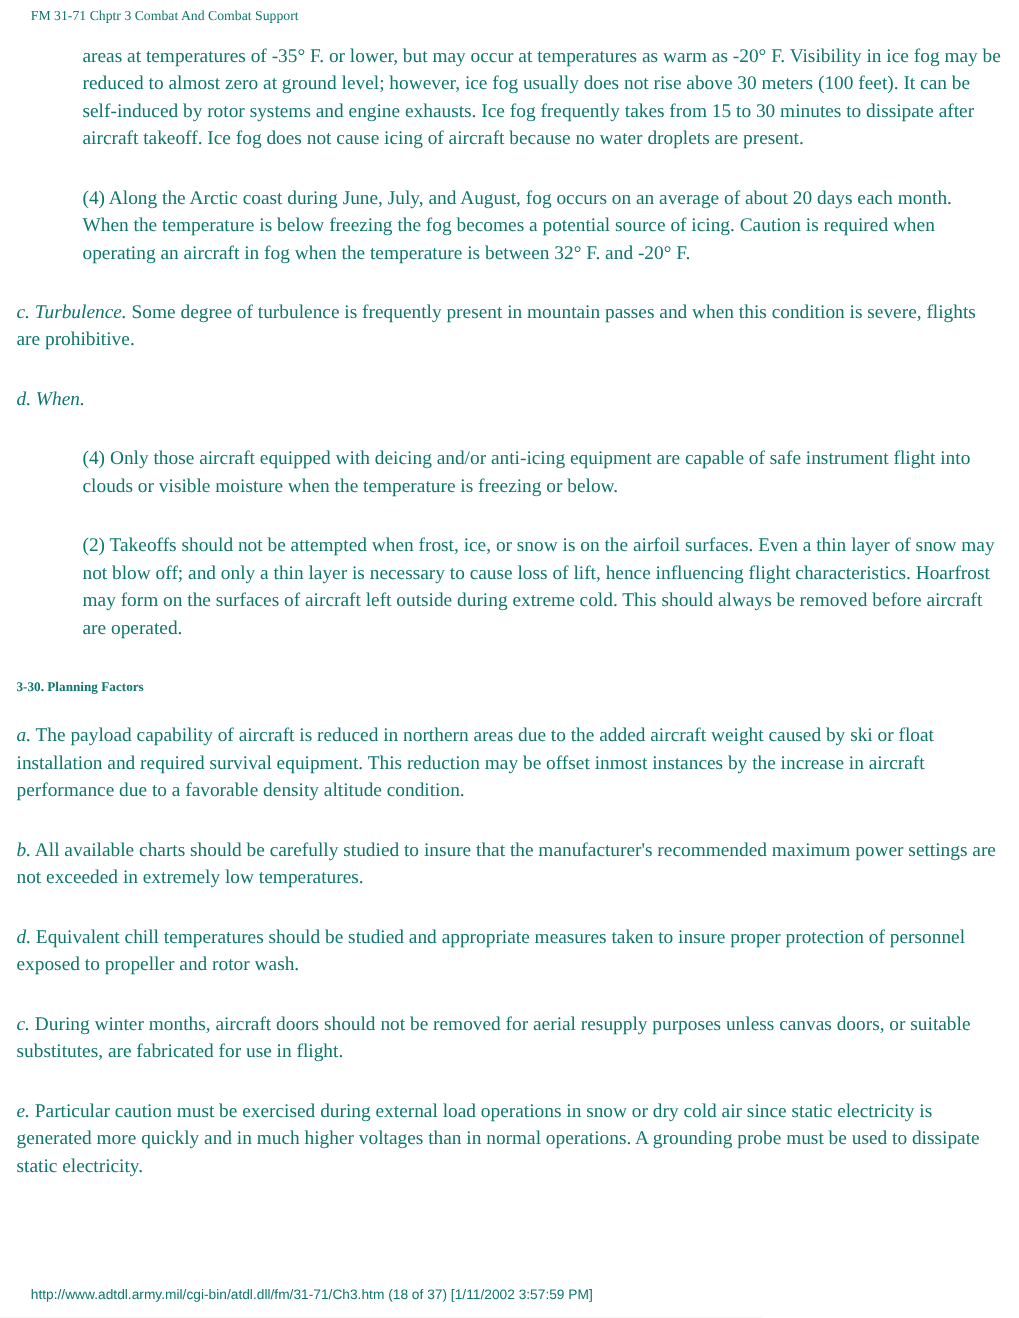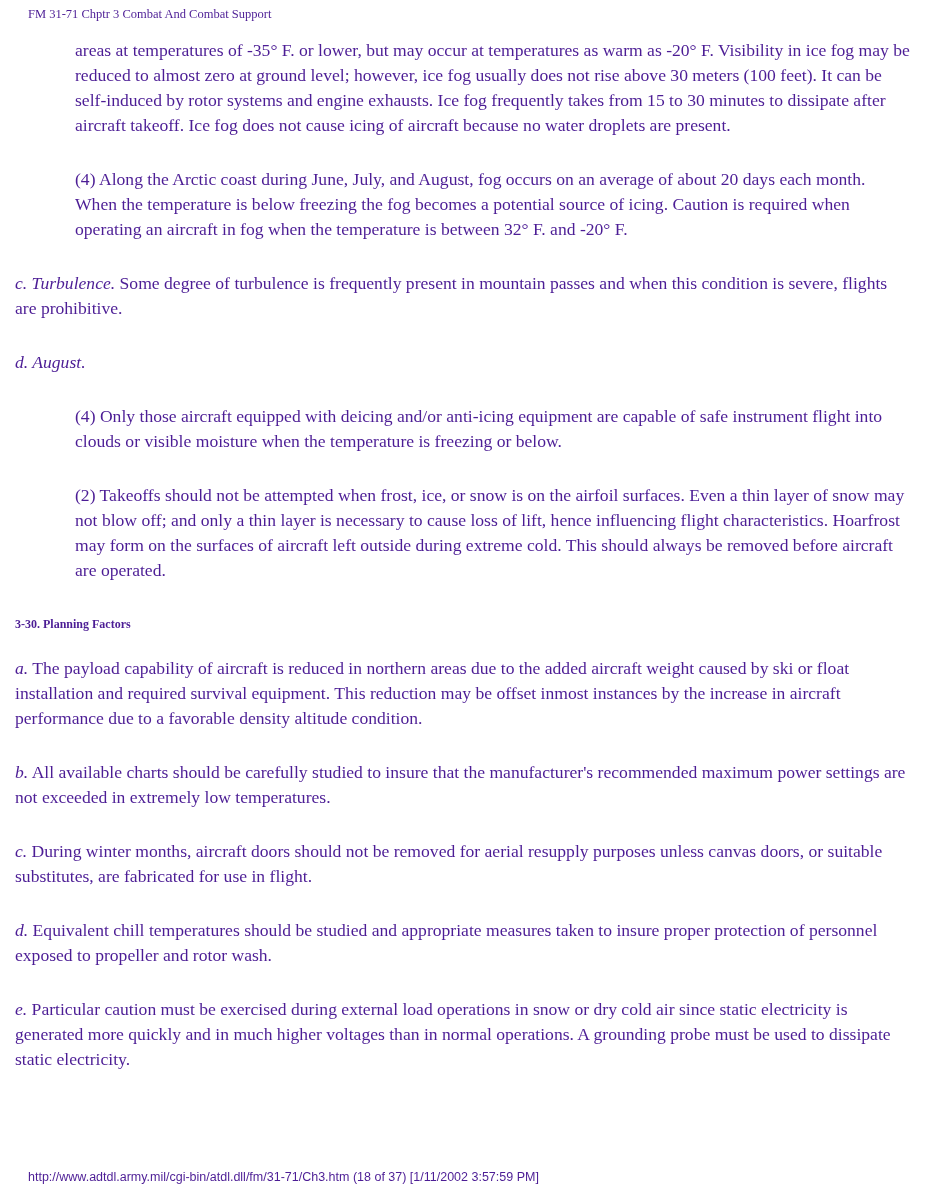--- a/index.html
+++ b/index.html
@@ -5,21 +5,21 @@
   html, body {
     margin: 0;
     padding: 0;
     background: #e8e8e8;
   }
   .page {
     position: relative;
     width: 926px;
     height: 1198px;
     background: #ffffff;
-    color: #4c1d95;
+    color: #0f766e;
     font-family: "Liberation Serif", serif;
     overflow: hidden;
     margin: 0 auto;
   }
   .doc-header {
     position: absolute;
     top: 7px;
     left: 28px;
     font-size: 12.5px;
     line-height: 15px;
@@ -62,25 +62,25 @@
 </head>
 <body>
 
 <div class="page">
   <div class="doc-header">FM 31-71 Chptr 3 Combat And Combat Support</div>
 
   <div class="doc-content">
       <p class="block paragraph indent">areas at temperatures of -35° F. or lower, but may occur at temperatures as warm as -20° F. Visibility in ice fog may be reduced to almost zero at ground level; however, ice fog usually does not rise above 30 meters (100 feet). It can be self-induced by rotor systems and engine exhausts. Ice fog frequently takes from 15 to 30 minutes to dissipate after aircraft takeoff. Ice fog does not cause icing of aircraft because no water droplets are present.</p>
       <p class="block paragraph indent">(4) Along the Arctic coast during June, July, and August, fog occurs on an average of about 20 days each month. When the temperature is below freezing the fog becomes a potential source of icing. Caution is required when operating an aircraft in fog when the temperature is between 32° F. and -20° F.</p>
       <p class="block paragraph"><i>c. Turbulence.</i> Some degree of turbulence is frequently present in mountain passes and when this condition is severe, flights are prohibitive.</p>
-      <p class="block paragraph"><i>d. August.</i></p>
+      <p class="block paragraph"><i>d. When.</i></p>
       <p class="block paragraph indent">(4) Only those aircraft equipped with deicing and/or anti-icing equipment are capable of safe instrument flight into clouds or visible moisture when the temperature is freezing or below.</p>
       <p class="block paragraph indent">(2) Takeoffs should not be attempted when frost, ice, or snow is on the airfoil surfaces. Even a thin layer of snow may not blow off; and only a thin layer is necessary to cause loss of lift, hence influencing flight characteristics. Hoarfrost may form on the surfaces of aircraft left outside during extreme cold. This should always be removed before aircraft are operated.</p>
       <h2 class="block heading">3-30. Planning Factors</h2>
       <p class="block paragraph"><i>a.</i> The payload capability of aircraft is reduced in northern areas due to the added aircraft weight caused by ski or float installation and required survival equipment. This reduction may be offset inmost instances by the increase in aircraft performance due to a favorable density altitude condition.</p>
       <p class="block paragraph"><i>b.</i> All available charts should be carefully studied to insure that the manufacturer's recommended maximum power settings are not exceeded in extremely low temperatures.</p>
+      <p class="block paragraph"><i>d.</i> Equivalent chill temperatures should be studied and appropriate measures taken to insure proper protection of personnel exposed to propeller and rotor wash.</p>
       <p class="block paragraph"><i>c.</i> During winter months, aircraft doors should not be removed for aerial resupply purposes unless canvas doors, or suitable substitutes, are fabricated for use in flight.</p>
-      <p class="block paragraph"><i>d.</i> Equivalent chill temperatures should be studied and appropriate measures taken to insure proper protection of personnel exposed to propeller and rotor wash.</p>
       <p class="block paragraph"><i>e.</i> Particular caution must be exercised during external load operations in snow or dry cold air since static electricity is generated more quickly and in much higher voltages than in normal operations. A grounding probe must be used to dissipate static electricity.</p>
     </div>
 
   <div class="doc-footer">http://www.adtdl.army.mil/cgi-bin/atdl.dll/fm/31-71/Ch3.htm (18 of 37) [1/11/2002 3:57:59 PM]</div>
 </div>
 
 </body></html>

